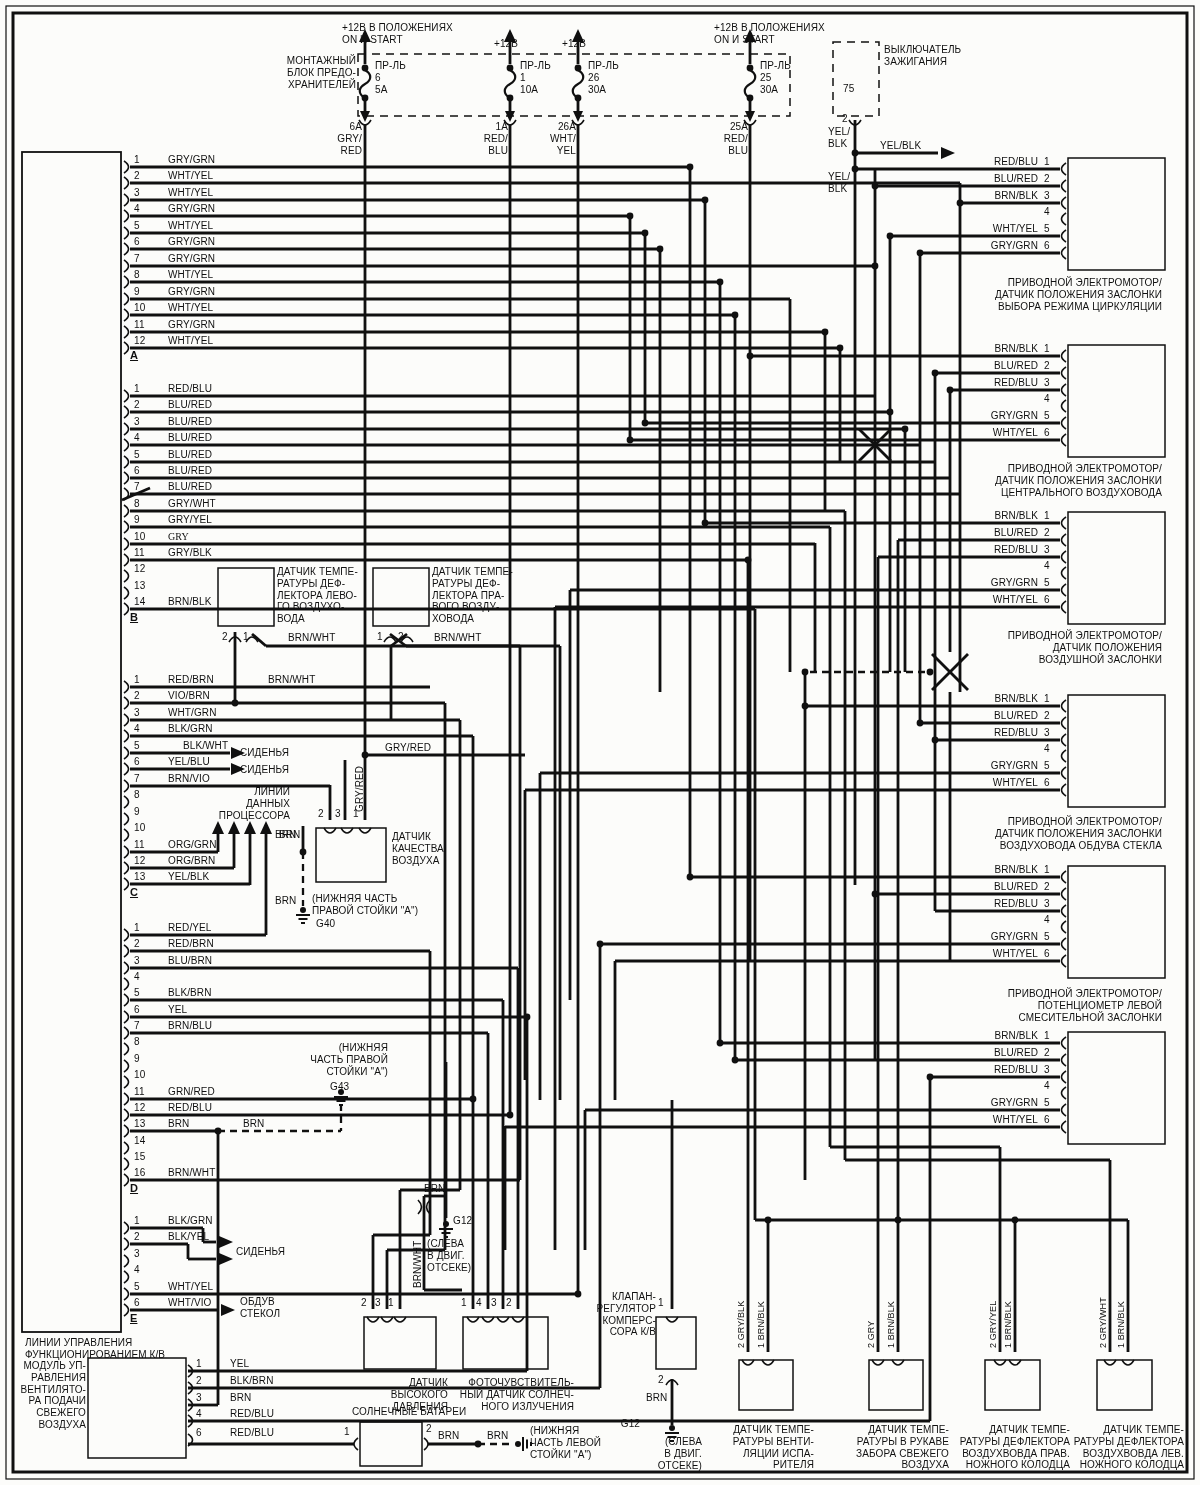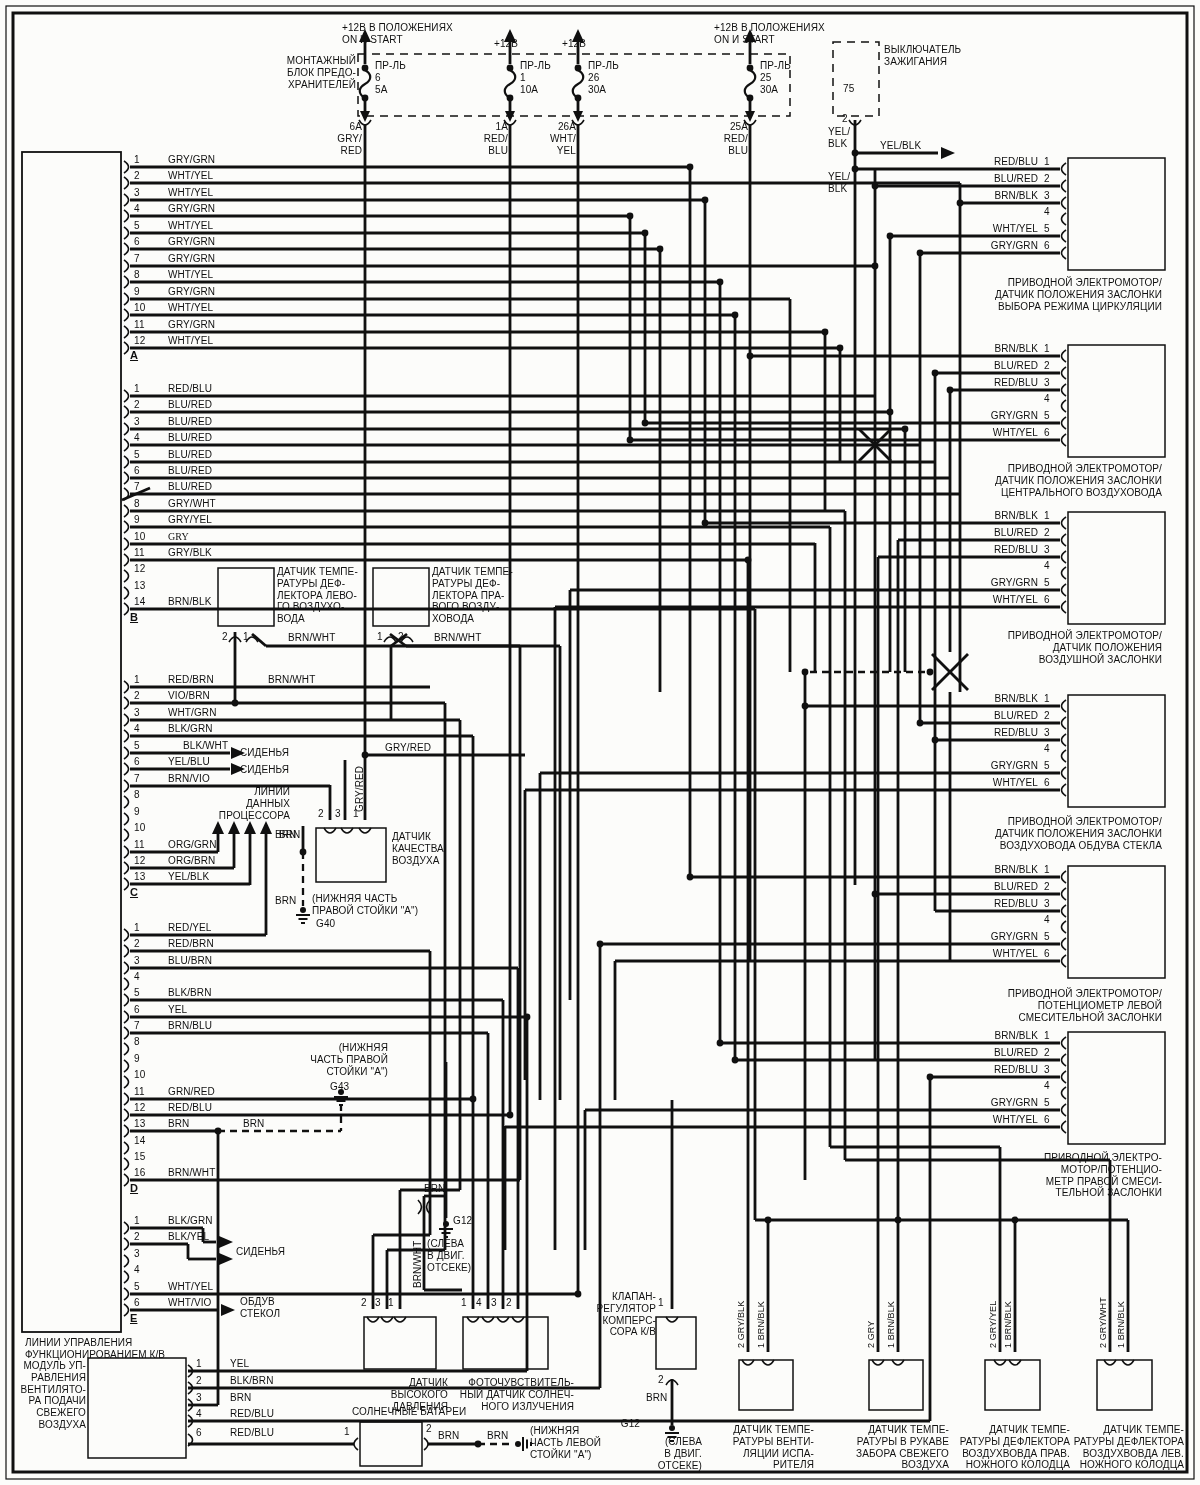--- a/index.html
+++ b/index.html
@@ -513,24 +513,20 @@
 ЦЕНТРАЛЬНОГО ВОЗДУХОВОДА</div>
   <div class="lbl r" style="left:900px;top:630px;width:262px">ПРИВОДНОЙ ЭЛЕКТРОМОТОР/
 ДАТЧИК ПОЛОЖЕНИЯ
 ВОЗДУШНОЙ ЗАСЛОНКИ</div>
   <div class="lbl r" style="left:900px;top:816px;width:262px">ПРИВОДНОЙ ЭЛЕКТРОМОТОР/
 ДАТЧИК ПОЛОЖЕНИЯ ЗАСЛОНКИ
 ВОЗДУХОВОДА ОБДУВА СТЕКЛА</div>
   <div class="lbl r" style="left:900px;top:988px;width:262px">ПРИВОДНОЙ ЭЛЕКТРОМОТОР/
 ПОТЕНЦИОМЕТР ЛЕВОЙ
 СМЕСИТЕЛЬНОЙ ЗАСЛОНКИ</div>
-  <div class="lbl r" style="left:900px;top:1152px;width:262px">ПРИВОДНОЙ ЭЛЕКТРО-
-МОТОР/ПОТЕНЦИО-
-МЕТР ПРАВОЙ СМЕСИ-
-ТЕЛЬНОЙ ЗАСЛОНКИ</div>
 
   <div class="lbl" style="left:277px;top:566px">ДАТЧИК ТЕМПЕ-
 РАТУРЫ ДЕФ-
 ЛЕКТОРА ЛЕВО-
 ГО ВОЗДУХО-
 ВОДА</div>
   <div class="lbl" style="left:432px;top:566px">ДАТЧИК ТЕМПЕ-
 РАТУРЫ ДЕФ-
 ЛЕКТОРА ПРА-
 ВОГО ВОЗДУ-

